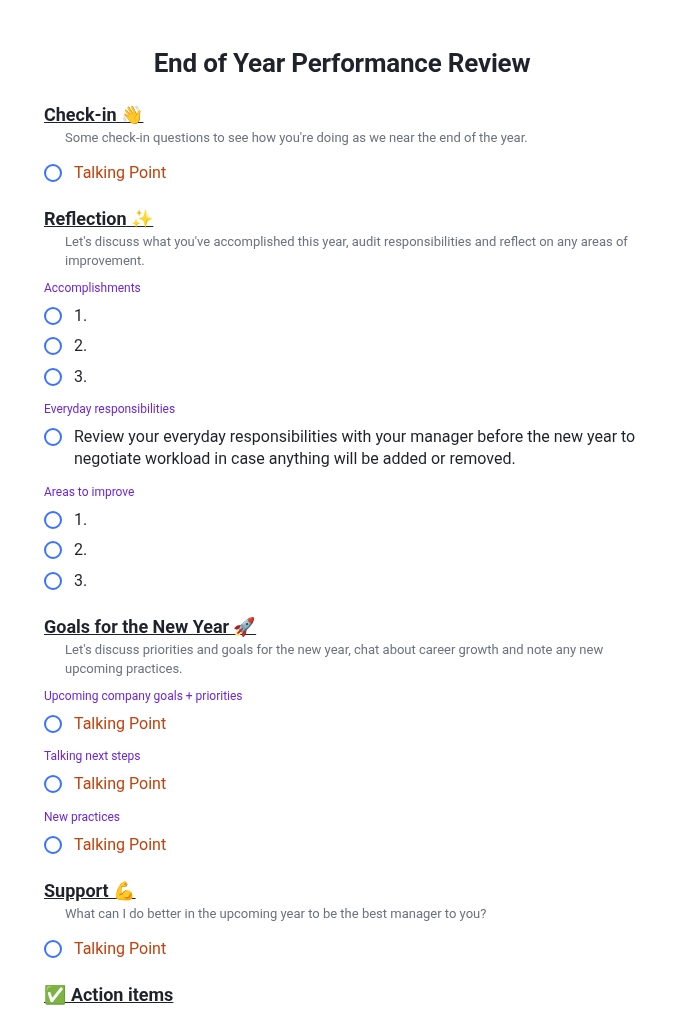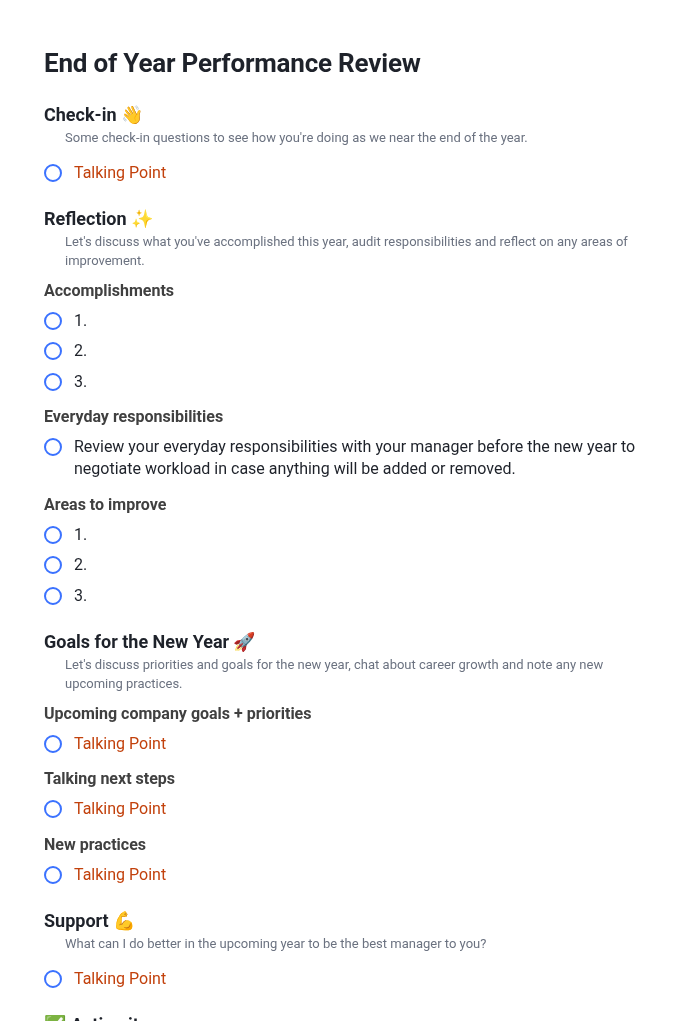--- a/index.html
+++ b/index.html
@@ -11,39 +11,41 @@
   }
   .page {
     padding: 48px 44px 60px 44px;
   }
   h1.page-title {
     font-size: 26px;
     font-weight: 700;
     color: #1e222a;
     margin-bottom: 26px;
     letter-spacing: -0.2px;
+    text-align: center;
   }
   .section { margin-bottom: 20px; }
   .section-head {
     font-size: 18px;
     font-weight: 700;
     color: #1e222a;
     margin-bottom: 4px;
+    text-decoration: underline;
   }
   .section-desc {
     font-size: 13px;
     color: #6b7280;
     line-height: 1.45;
     margin-bottom: 10px;
     margin-left: 21px;
   }
   .subhead {
-    font-size: 16px;
-    font-weight: 700;
-    color: #404040;
+    font-size: 12px;
+    font-weight: 400;
+    color: #6d28d9;
     margin-top: 10px;
     margin-bottom: 6px;
   }
   .item-row {
     display: flex;
     align-items: flex-start;
     gap: 12px;
     padding: 4px 0;
   }
   .circle {

